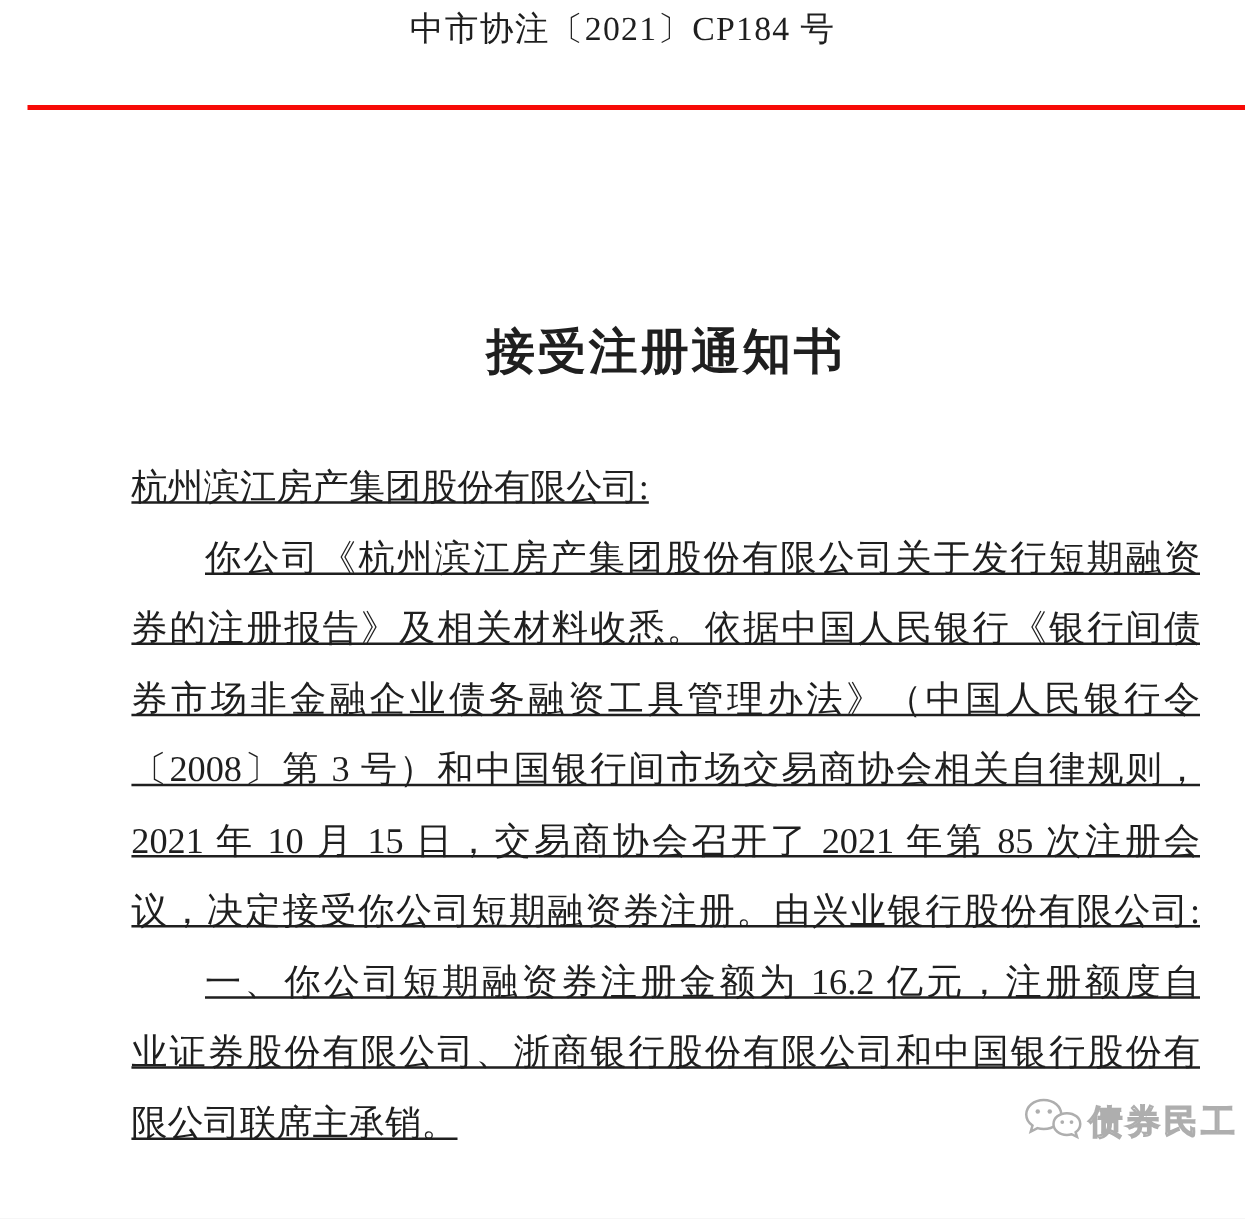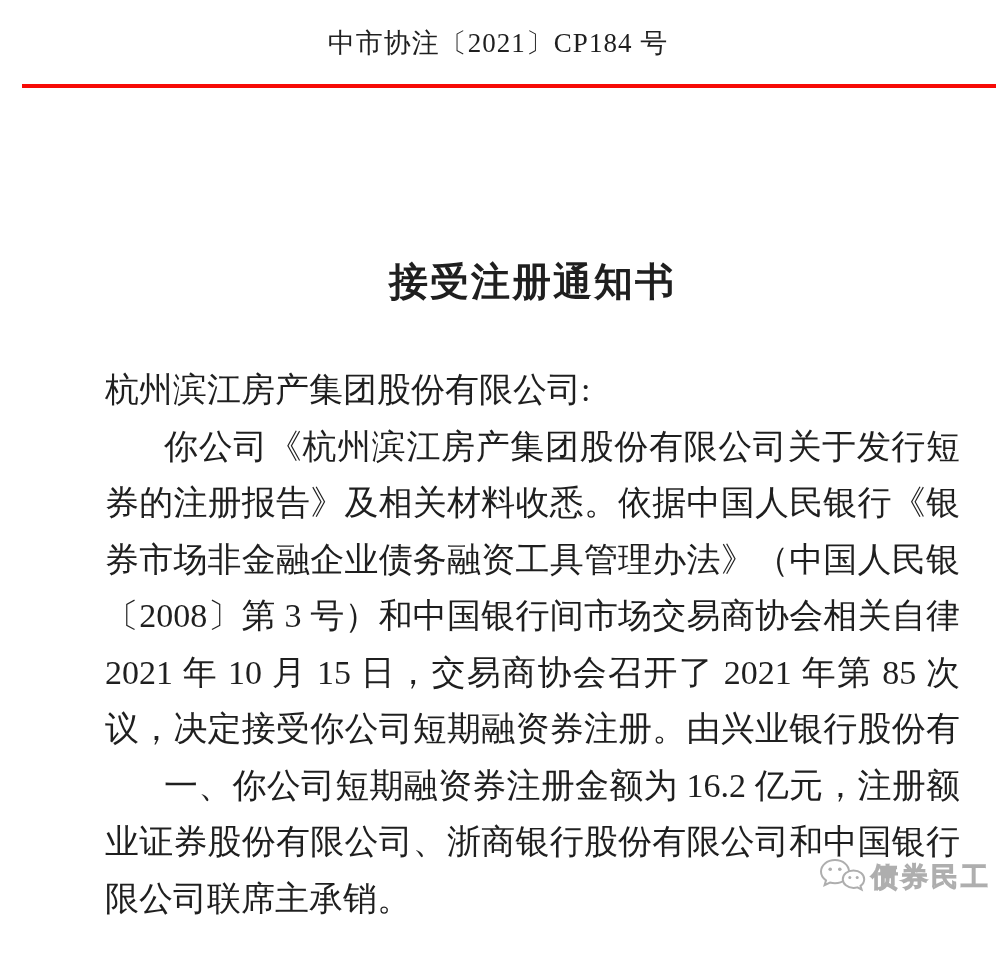--- a/index.html
+++ b/index.html
@@ -12,21 +12,21 @@
     position: relative;
     width: 996px;
     height: 975px;
     margin: 0 auto;
     background: var(--background, #ffffff);
     color: var(--text, #1f1f1f);
     overflow: hidden;
   }
   .docnum {
     position: absolute;
-    top: 24px;
+    top: 4px;
     left: 0;
     right: 0;
     text-align: center;
     font-size: 27px;
     line-height: 38px;
     letter-spacing: 1px;
     color: var(--text, #1f1f1f);
   }
   .redline {
     position: absolute;
@@ -49,34 +49,35 @@
   }
   .body-text {
     position: absolute;
     top: 362px;
     left: 105px;
     right: 36px;
   }
   .line {
     height: 56.5px;
     line-height: 56.5px;
-    font-size: 34px;
+    font-size: 29px;
     text-align: left;
     overflow: hidden;
+    text-decoration: underline;
   }
   .line--justify {
     text-align: justify;
     text-align-last: justify;
   }
   .line--indent {
     padding-left: 59px;
   }
   .watermark {
     position: absolute;
-    top: 856px;
+    top: 876px;
     right: 5px;
     display: flex;
     align-items: center;
     gap: 5px;
     pointer-events: none;
   }
   .watermark .wicon { display: block; }
   .watermark .wlabel {
     font-family: "Liberation Sans", "DejaVu Sans", sans-serif;
     font-size: 27px;

